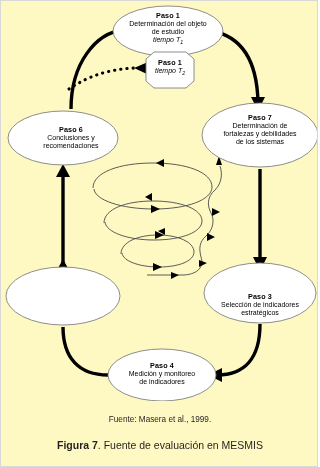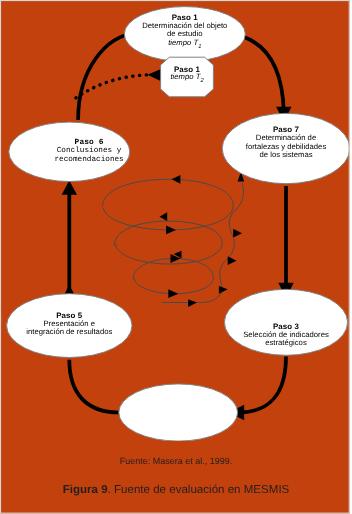--- a/index.html
+++ b/index.html
@@ -7,21 +7,21 @@
     padding: 0;
     background: #ffffff;
   }
   body {
     font-family: "Liberation Sans", sans-serif;
   }
   #page {
     position: relative;
     width: 318px;
     height: 467px;
-    background: #c2410c;
+    background: #fef9c3;
     overflow: hidden;
     border: 1px solid #d8d8d8;
     box-sizing: border-box;
   }
   #diagram {
     position: absolute;
     left: 0;
     top: 0;
     width: 318px;
     height: 400px;
@@ -167,33 +167,33 @@
     <span class="ln">fortalezas y debilidades</span>
     <span class="ln">de los sistemas</span>
   </div>
 
   <div class="node-label" style="left:199px; top:292px; width:120px;">
     <span class="ttl">Paso 3</span>
     <span class="ln">Selección de indicadores</span>
     <span class="ln">estratégicos</span>
   </div>
 
-
-  <div class="node-label" style="left:2px; top:282px; width:120px;">
-    <span class="ttl">Paso 5</span>
-    <span class="ln">Presentación e</span>
-    <span class="ln">integración de resultados</span>
+  <div class="node-label" style="left:101px; top:361px; width:120px;">
+    <span class="ttl">Paso 4</span>
+    <span class="ln">Medición y monitoreo</span>
+    <span class="ln">de indicadores</span>
   </div>
 
-  <div class="node-label" style="left:20px; top:125px; width:120px;font-family:Liberation Mono, monospace;">
+
+  <div class="node-label" style="left:10px; top:125px; width:120px;">
     <span class="ttl">Paso 6</span>
     <span class="ln">Conclusiones y</span>
     <span class="ln">recomendaciones</span>
   </div>
 
   <div id="caption-area">
     <div id="fuente">Fuente: Masera et al., 1999.</div>
     <div id="figura">
-      <span class="bold">Figura 9</span><span>. Fuente de evaluación en MESMIS</span>
+      <span class="bold">Figura 7</span><span>. Fuente de evaluación en MESMIS</span>
     </div>
   </div>
 
 </div>
 
 </body></html>

